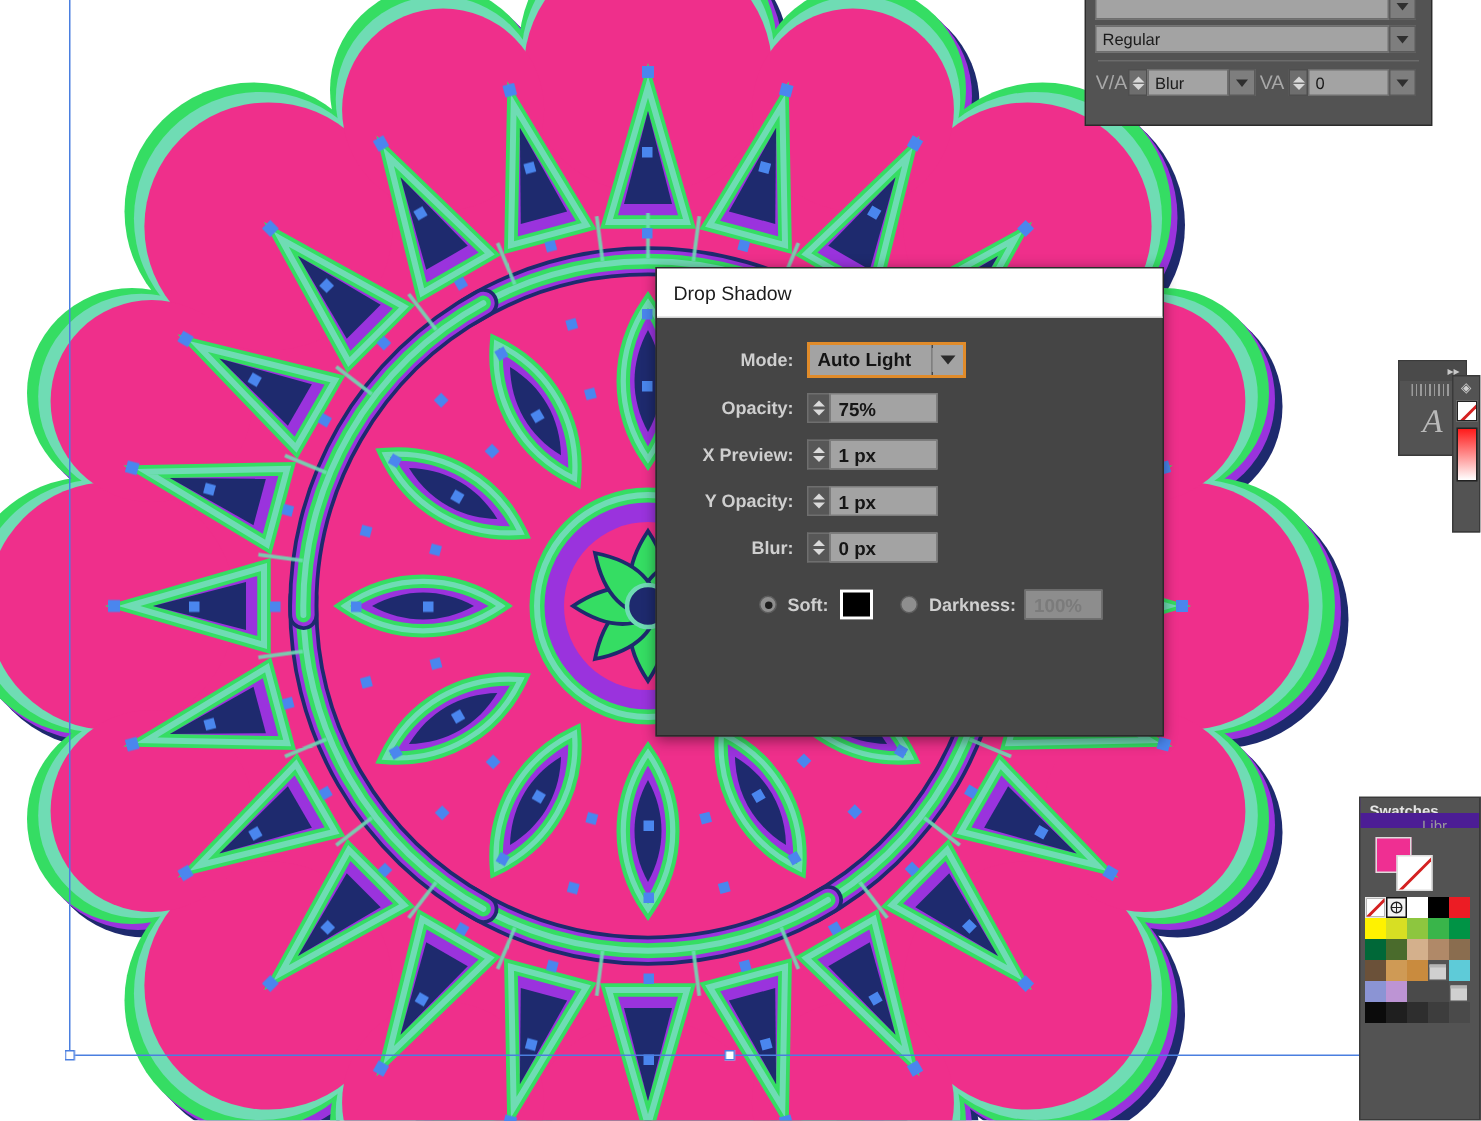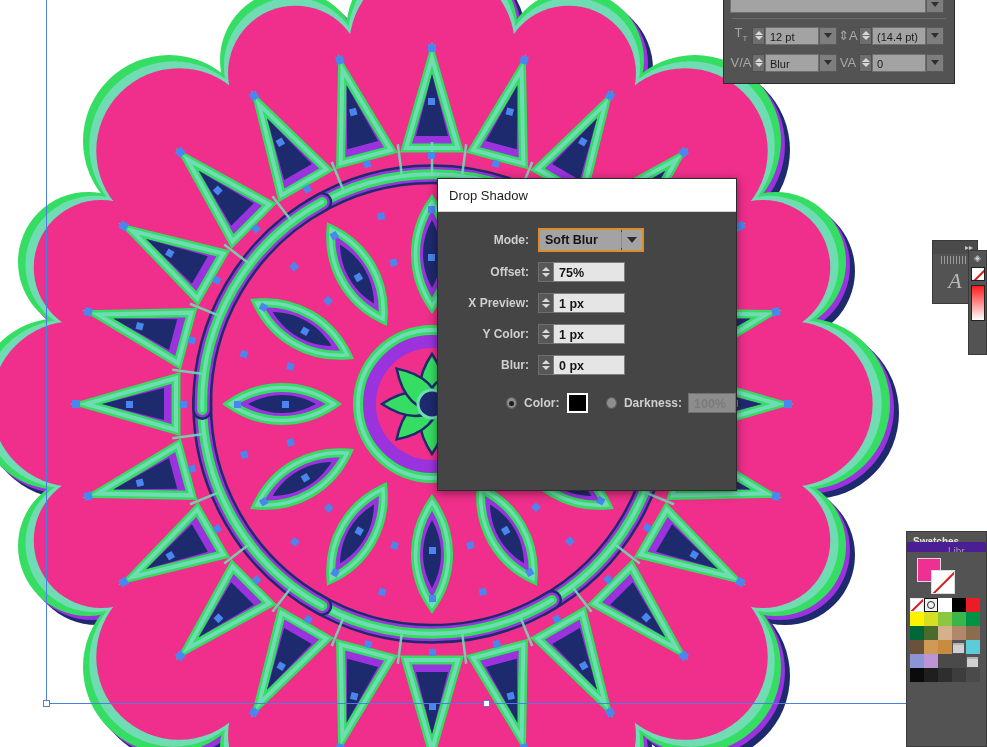--- a/index.html
+++ b/index.html
@@ -88,36 +88,36 @@
   .sw-reg{background:#f2f2f2;position:relative;border:1px solid #111;box-sizing:border-box;}
   .sw-reg::after{content:"";position:absolute;left:2px;top:2px;right:2px;bottom:2px;border:1px solid #222;border-radius:50%;
      background:
        linear-gradient(to right,transparent 45%,#222 45%,#222 55%,transparent 55%),
        linear-gradient(to bottom,transparent 45%,#222 45%,#222 55%,transparent 55%);}
   .sw-folder{background:#535353;position:relative;}
   .sw-folder::after{content:"";position:absolute;left:1px;top:3px;width:11px;height:8px;background:#d0d0d0;border-top:2px solid #b4b4b4;}
 
   
   .dlg{
-    position:absolute;left:437px;top:178px;width:300px;height:313px;
+    position:absolute;left:437px;top:178px;width:339px;height:313px;
     background:#454545;border:1px solid #2a2a2a;box-sizing:border-box;
     box-shadow:0 2px 9px rgba(0,0,0,.45);
   }
   .dlg-title{
     height:32px;background:#ffffff;color:#1c1c1c;font-size:13px;
     display:flex;align-items:center;padding-left:11px;border-bottom:1px solid #d2d2d2;
   }
   .dlg-body{position:relative;padding:14px 0 0 0;}
   .row{display:flex;align-items:center;height:28px;font-weight:bold;}
   .lbl{
     width:100px;text-align:right;padding-right:9px;color:#cfcfcf;font-size:12px;
     box-sizing:border-box;
   }
   .field{
-    background:#e5e5e5;color:#161616;font-size:12.5px;height:20px;line-height:20px;
+    background:#a3a3a3;color:#161616;font-size:12.5px;height:20px;line-height:20px;
     border:1px solid #7d7d7d;box-sizing:border-box;padding:0 0 0 5px;
   }
   .field.disabled{color:#7b7b7b;background:#8d8d8d;border-color:#6f6f6f;}
   .stepper{
     width:15px;height:20px;background:#575757;border:1px solid #6e6e6e;border-right:none;box-sizing:border-box;
     display:flex;flex-direction:column;align-items:center;justify-content:center;gap:2px;
   }
   .stepper .up{width:0;height:0;border-left:4px solid transparent;border-right:4px solid transparent;border-bottom:4px solid #dadada;}
   .stepper .dn{width:0;height:0;border-left:4px solid transparent;border-right:4px solid transparent;border-top:4px solid #dadada;}
   .combo{
@@ -446,41 +446,27 @@
     <div class="handle" style="left:925px;top:700px;"></div>
   </div>
 
   <div class="char-panel">
     <div class="cp-row">
       <div class="cp-field" style="width:196px;"></div>
       <div class="cp-arrow">
           <span class="tri"></span>
         </div>
     </div>
-    <div class="cp-sep"></div>
     <div class="cp-row">
-      <div class="cp-icon">T<sub style="font-size:8px">T</sub></div>
-      <div class="stepper-sm">
-          <span class="up"></span>
-          <span class="dn"></span>
-        </div>
-      <div class="cp-field" style="width:54px;">12 pt</div>
+      <div class="cp-field" style="width:196px;">Regular</div>
       <div class="cp-arrow">
           <span class="tri"></span>
         </div>
-      <div class="cp-icon">⇕A</div>
-      <div class="stepper-sm">
-          <span class="up"></span>
-          <span class="dn"></span>
-        </div>
-      <div class="cp-field" style="width:54px;">(14.4 pt)</div>
-      <div class="cp-arrow">
-          <span class="tri"></span>
-        </div>
-    </div>
+    </div>
+    <div class="cp-sep"></div>
     <div class="cp-row">
       <div class="cp-icon">V/A</div>
       <div class="stepper-sm">
           <span class="up"></span>
           <span class="dn"></span>
         </div>
       <div class="cp-field" style="width:54px;">Blur</div>
       <div class="cp-arrow">
           <span class="tri"></span>
         </div>
@@ -557,67 +543,67 @@
     </div>
   </div>
 
   <div class="dlg">
     <div class="dlg-title">Drop Shadow</div>
     <div class="dlg-body">
 
       <div class="row">
         <div class="lbl">Mode:</div>
         <div class="combo">
-          <div class="val">Soft Blur</div>
+          <div class="val">Auto Light</div>
           <div class="divider"></div>
           <div class="btn">
               <span class="tri"></span>
             </div>
         </div>
       </div>
 
       <div class="row" style="margin-top:4px;">
-        <div class="lbl">Offset:</div>
+        <div class="lbl">Opacity:</div>
         <div class="stepper">
             <span class="up"></span>
             <span class="dn"></span>
           </div>
         <div class="field" style="width:72px;">75%</div>
       </div>
 
       <div class="row" style="margin-top:3px;">
         <div class="lbl">X Preview:</div>
         <div class="stepper">
             <span class="up"></span>
             <span class="dn"></span>
           </div>
         <div class="field" style="width:72px;">1 px</div>
       </div>
 
       <div class="row" style="margin-top:3px;">
-        <div class="lbl">Y Color:</div>
+        <div class="lbl">Y Opacity:</div>
         <div class="stepper">
             <span class="up"></span>
             <span class="dn"></span>
           </div>
         <div class="field" style="width:72px;">1 px</div>
       </div>
 
       <div class="row" style="margin-top:3px;">
         <div class="lbl">Blur:</div>
         <div class="stepper">
             <span class="up"></span>
             <span class="dn"></span>
           </div>
         <div class="field" style="width:72px;">0 px</div>
       </div>
 
       <div class="row" style="margin-top:10px;padding-left:68px;">
         <div class="radio on"></div>
-        <div class="txt" style="margin-left:7px;">Color:</div>
+        <div class="txt" style="margin-left:7px;">Soft:</div>
         <div class="colorbox" style="margin-left:8px;"></div>
         <div class="radio" style="margin-left:18px;"></div>
         <div class="txt" style="margin-left:7px;">Darkness:</div>
         <div class="field disabled" style="width:52px;margin-left:6px;">100%</div>
       </div>
 
 
     </div>
   </div>
 

